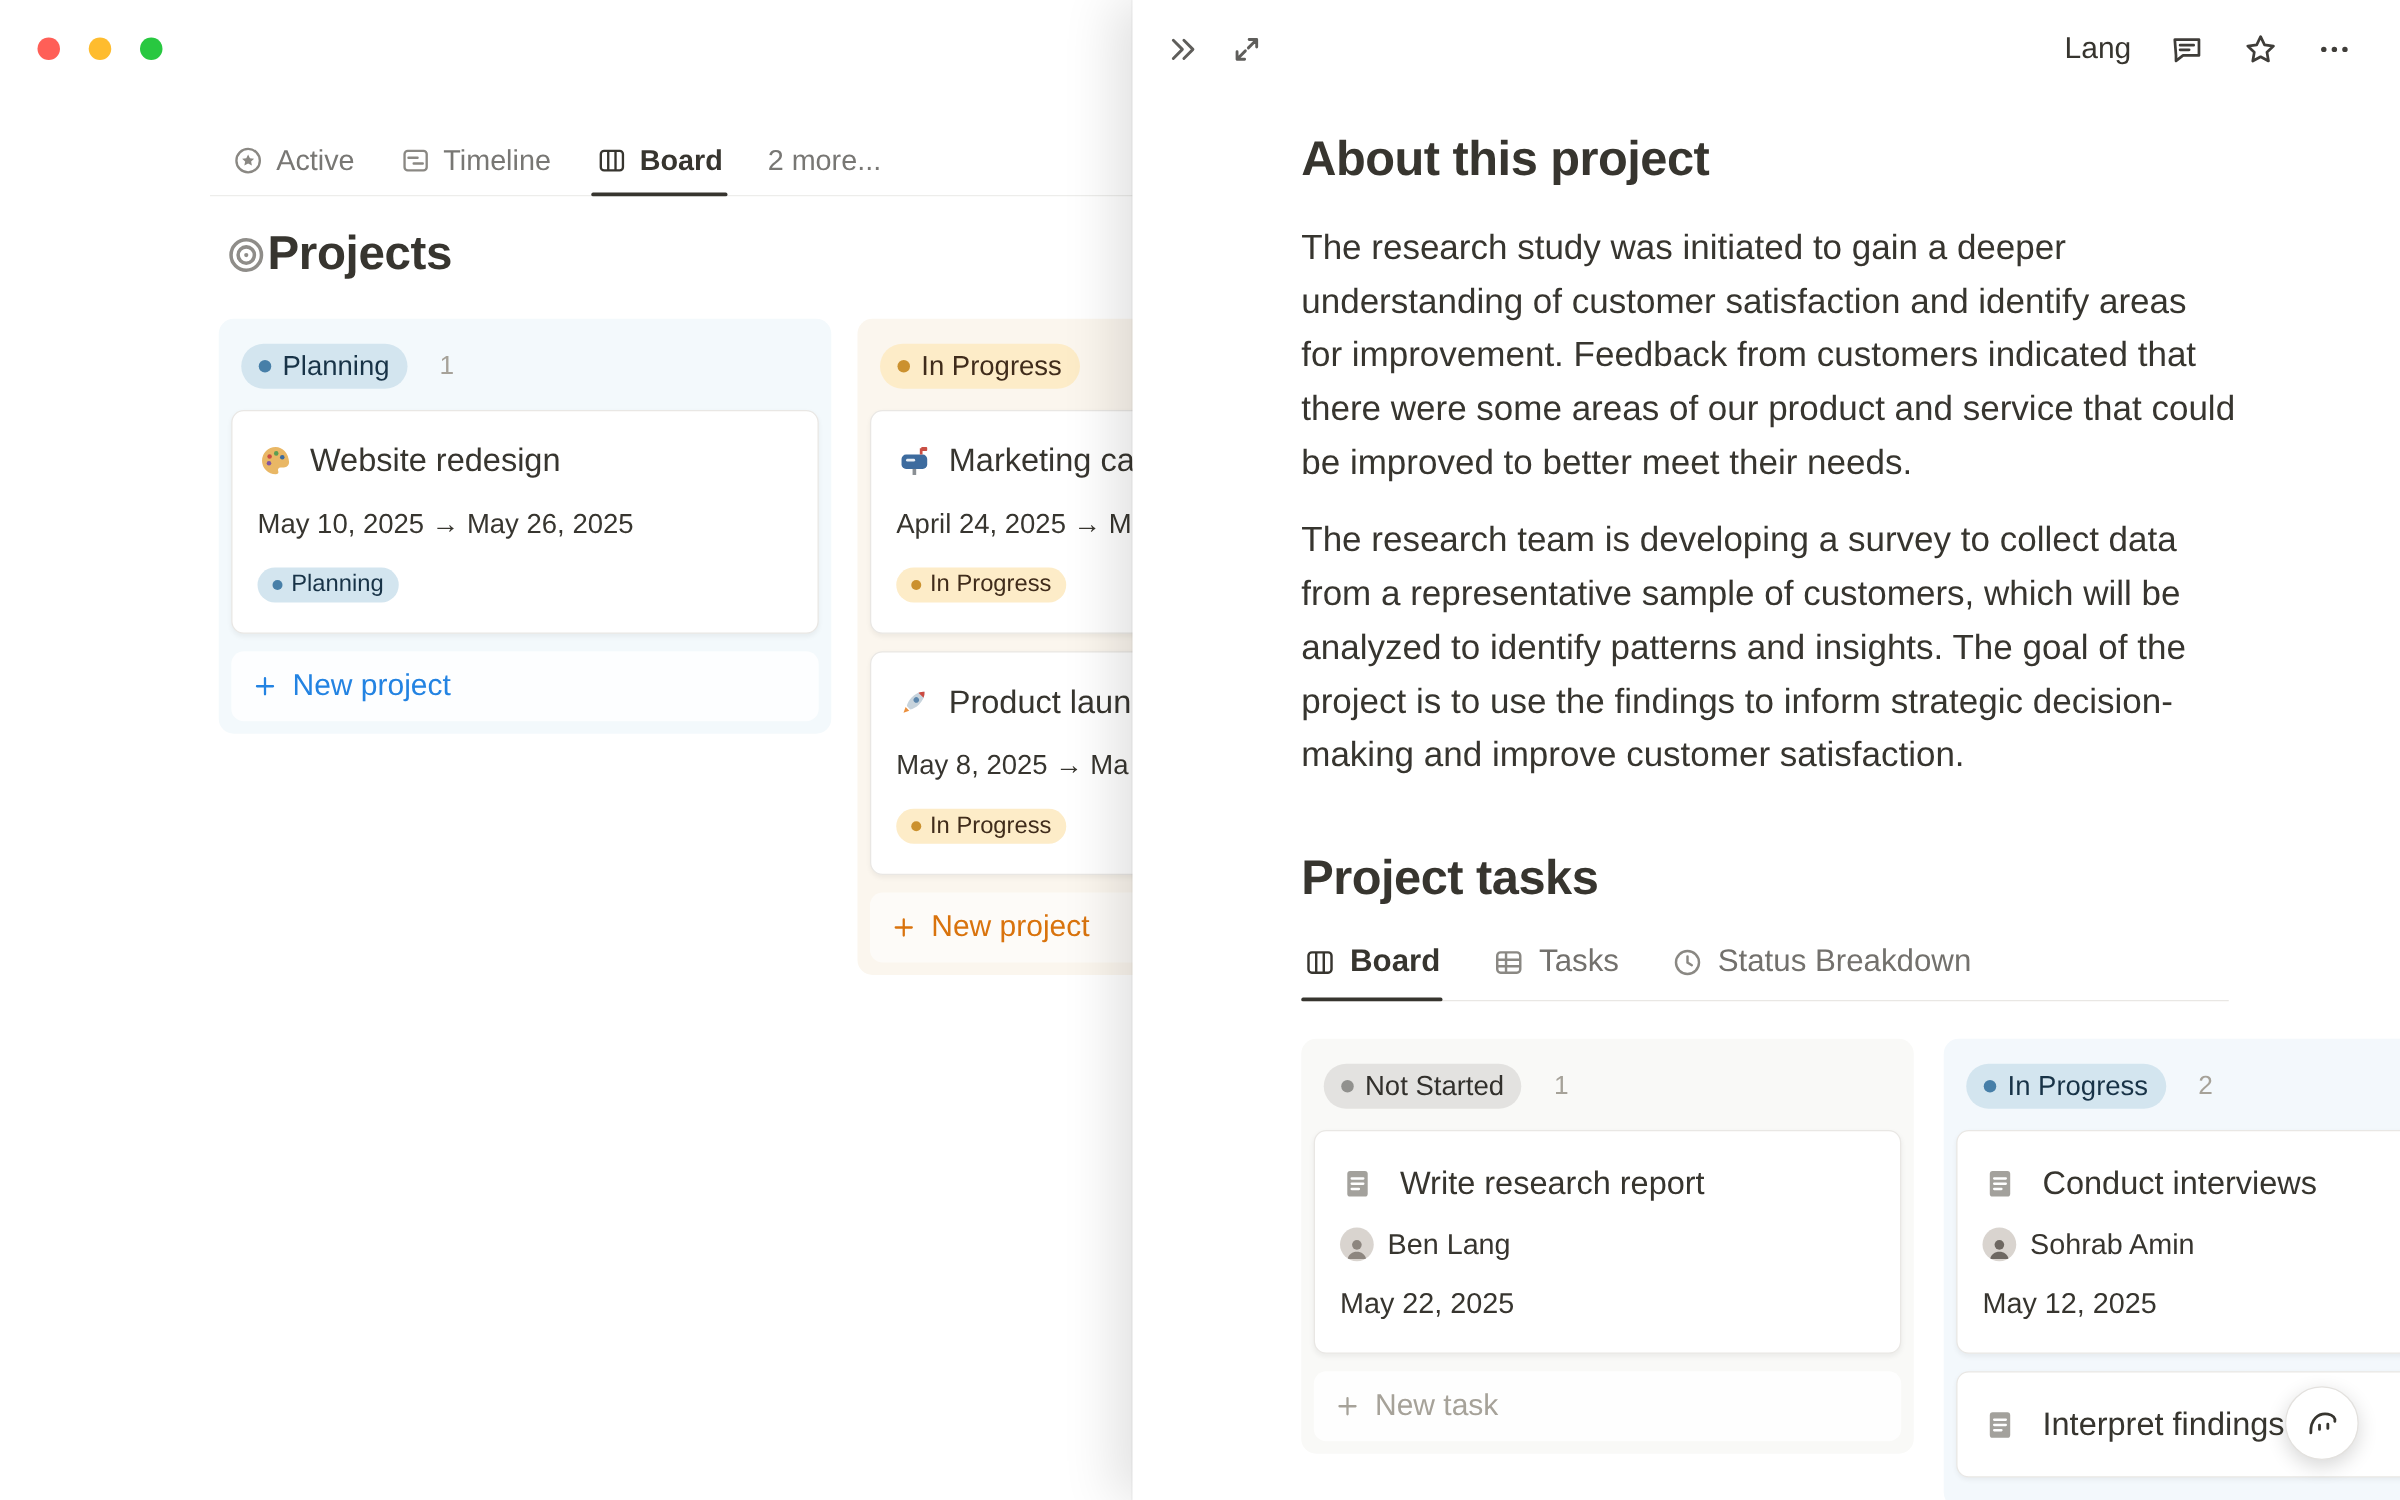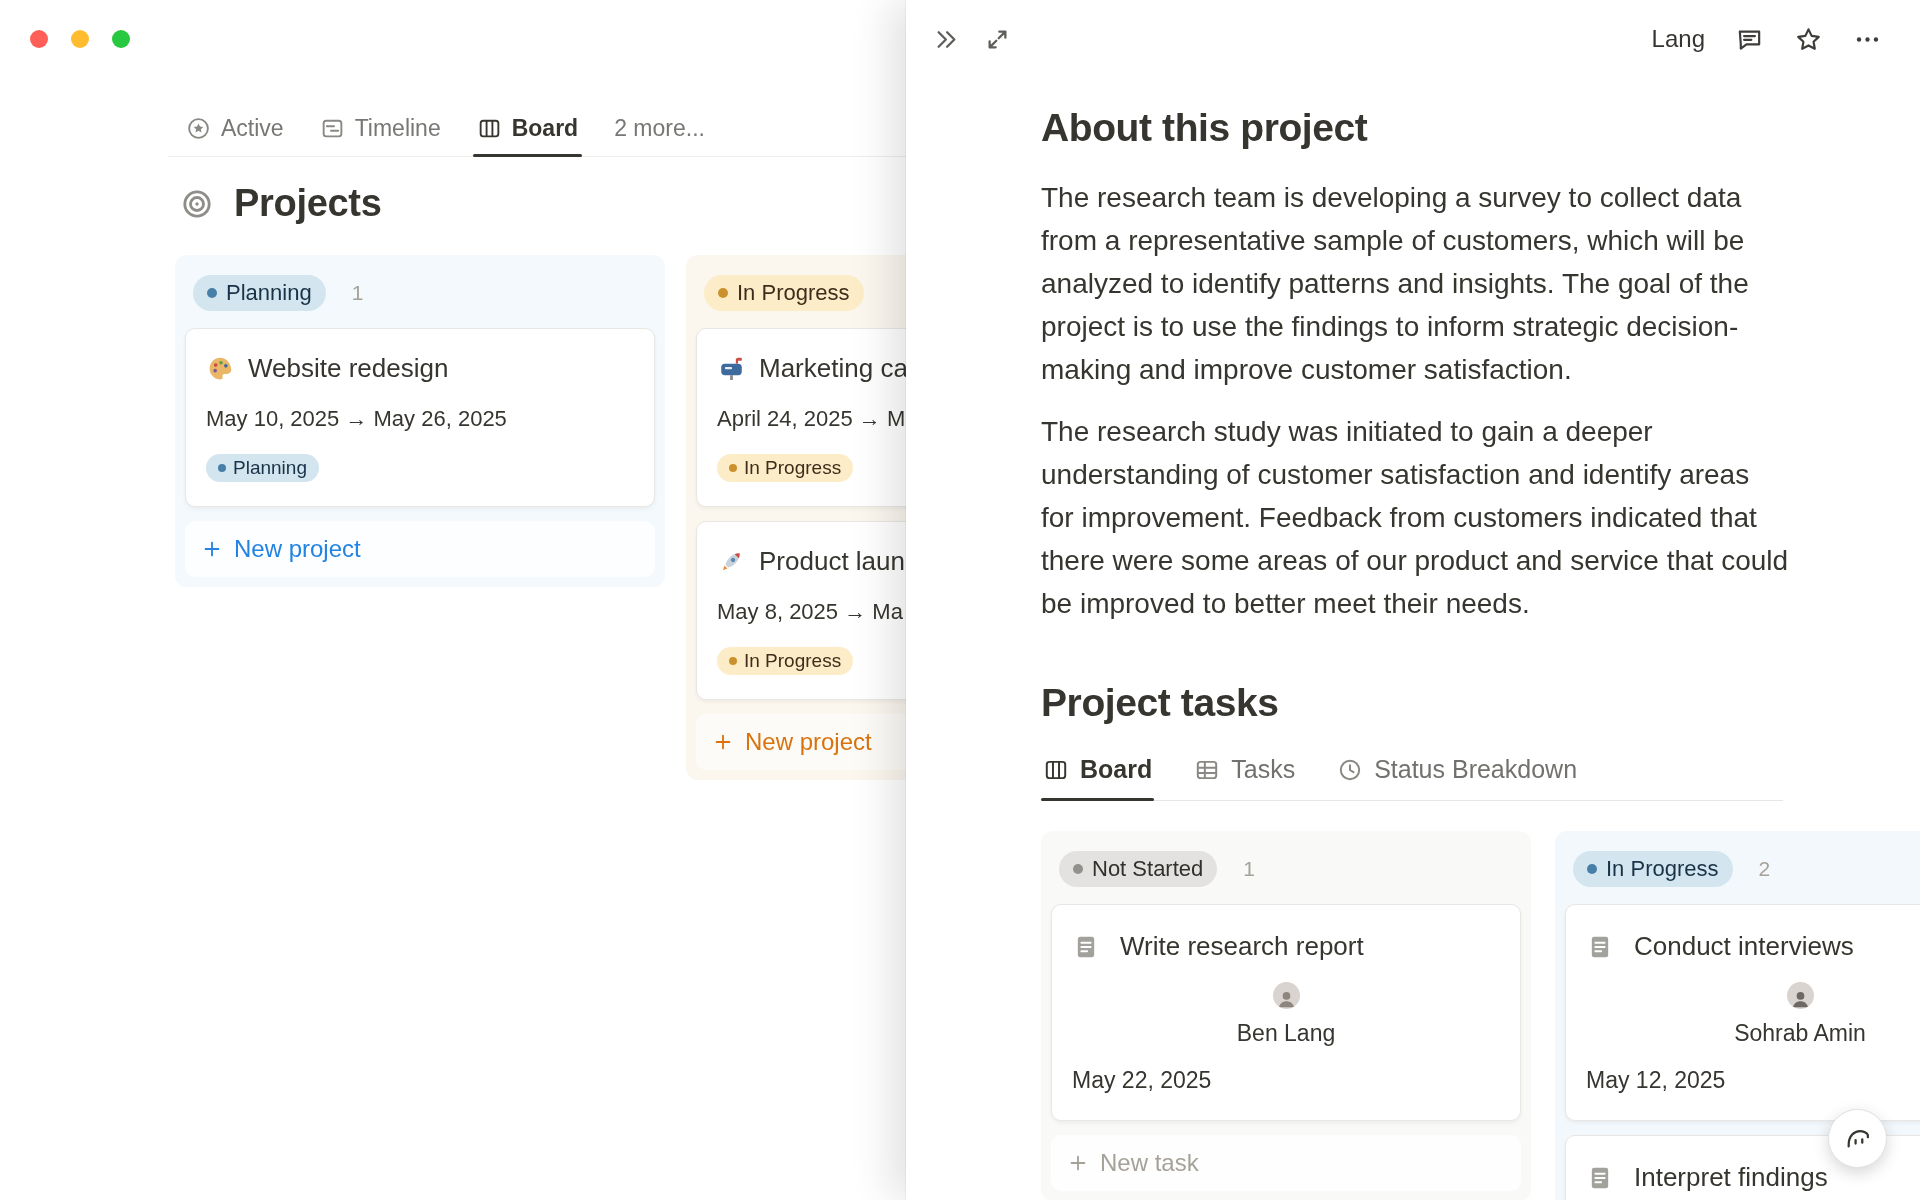--- a/index.html
+++ b/index.html
@@ -17,21 +17,21 @@
 
   
   .view-tabs { position:absolute; left:186px; top:99px; height:58px; display:flex; gap:36px; align-items:stretch; font-size:23px; color:#787774; z-index:2; }
   .vtab { display:flex; align-items:center; gap:10px; position:relative; cursor:pointer; }
   .vtab svg { width:25px; height:25px; }
   .vtab.active { color:#37352f; font-weight:700; }
   .vtab.active::after { content:""; position:absolute; left:-4px; right:-4px; bottom:0; height:3px; background:#37352f; border-radius:2px; }
   .tabs-divider { position:absolute; left:168px; top:156px; width:738px; height:1px; background:#ededeb; }
 
   
-  .title-row { position:absolute; left:180px; top:182px; display:flex; align-items:center; gap:20px; }
+  .title-row { position:absolute; left:180px; top:182px; display:flex; align-items:center; gap:0; }
   .title-row h1 { font-size:38px; font-weight:700; color:#37352f; letter-spacing:-0.3px; }
   .title-row svg { width:34px; height:34px; }
 
   
   .board { position:absolute; left:175px; top:255px; display:flex; gap:21px; align-items:flex-start; }
   .bcol { width:490px; border-radius:12px; padding:10px; }
   .bcol-blue { background:#f3f9fc; }
   .bcol-orange { background:#fbf6ee; }
   .khead { display:flex; align-items:center; gap:26px; padding:10px 8px 17px; }
   .pill { display:inline-flex; align-items:center; gap:9px; border-radius:999px; padding:5px 14px; font-size:22px; font-weight:500; white-space:nowrap; }
@@ -72,21 +72,21 @@
   .ptab.active { color:#37352f; font-weight:700; }
   .ptab.active::after { content:""; position:absolute; left:0; right:0; bottom:-1px; height:3px; background:#37352f; border-radius:2px; }
 
   .pkanban { margin-top:30px; display:flex; gap:24px; align-items:flex-start; }
   .tcol { width:490px; border-radius:12px; padding:10px; flex:none; }
   .tcol-gray { background:#f9f9f7; }
   .tcol-blue { background:#f3f8fc; }
   .tcard { background:#fff; border:1px solid #e9e7e4; border-radius:10px; padding:26px 20px; display:flex; flex-direction:column; gap:20px; box-shadow:0 2px 4px rgba(15,15,15,0.05); margin-bottom:14px; cursor:pointer; }
   .trow { display:flex; align-items:center; gap:20px; font-size:26px; font-weight:500; white-space:nowrap; }
   .trow svg { width:28px; height:28px; flex:none; }
-  .assignee { display:flex; align-items:center; gap:11px; font-size:23px; color:#37352f;flex-direction:column; }
+  .assignee { display:flex; align-items:center; gap:11px; font-size:23px; color:#37352f; }
   .avatar { width:27px; height:27px; border-radius:50%; background:#d9d4cf; overflow:hidden; display:flex; align-items:flex-end; justify-content:center; flex:none; }
   .avatar svg { width:21px; height:21px; }
   .tdate { font-size:23px; color:#37352f; }
   .newtask { display:flex; align-items:center; gap:11px; padding:14px 16px; border-radius:10px; font-size:24px; color:#a6a299; background:rgba(255,255,255,0.85); cursor:pointer; }
   .newtask svg { width:22px; height:22px; }
 
   
   .ai-fab { position:absolute; right:33px; bottom:32px; width:59px; height:59px; border-radius:50%; background:#fff; border:1px solid #e3e1de; box-shadow:0 5px 16px rgba(0,0,0,0.16); display:flex; align-items:center; justify-content:center; z-index:20; cursor:pointer; }
   .ai-fab svg { width:32px; height:32px; }
 
@@ -276,22 +276,22 @@
               <circle cx="5" cy="12" r="1.8"></circle>
               <circle cx="12" cy="12" r="1.8"></circle>
               <circle cx="19" cy="12" r="1.8"></circle>
             </svg>
         </span>
       </div>
     </div>
 
     <div class="pbody">
       <h1 class="peek-h1">About this project</h1>
+      <p class="peek-p">The research study was initiated to gain a deeper understanding of customer satisfaction and identify areas for improvement. Feedback from customers indicated that there were some areas of our product and service that could be improved to better meet their needs.</p>
       <p class="peek-p">The research team is developing a survey to collect data from a representative sample of customers, which will be analyzed to identify patterns and insights. The goal of the project is to use the findings to inform strategic decision-making and improve customer satisfaction.</p>
-      <p class="peek-p">The research study was initiated to gain a deeper understanding of customer satisfaction and identify areas for improvement. Feedback from customers indicated that there were some areas of our product and service that could be improved to better meet their needs.</p>
 
       <h2 class="peek-h2">Project tasks</h2>
 
       <div class="ptabs">
         <div class="ptab active">
           <span class="ico">
             <svg viewBox="0 0 24 24" fill="none" stroke="#37352f" stroke-width="1.8">
                 <rect x="3.5" y="4.5" width="17" height="15" rx="2.5"></rect>
                 <path d="M9.2 4.5v15M14.8 4.5v15"></path>
               </svg>

